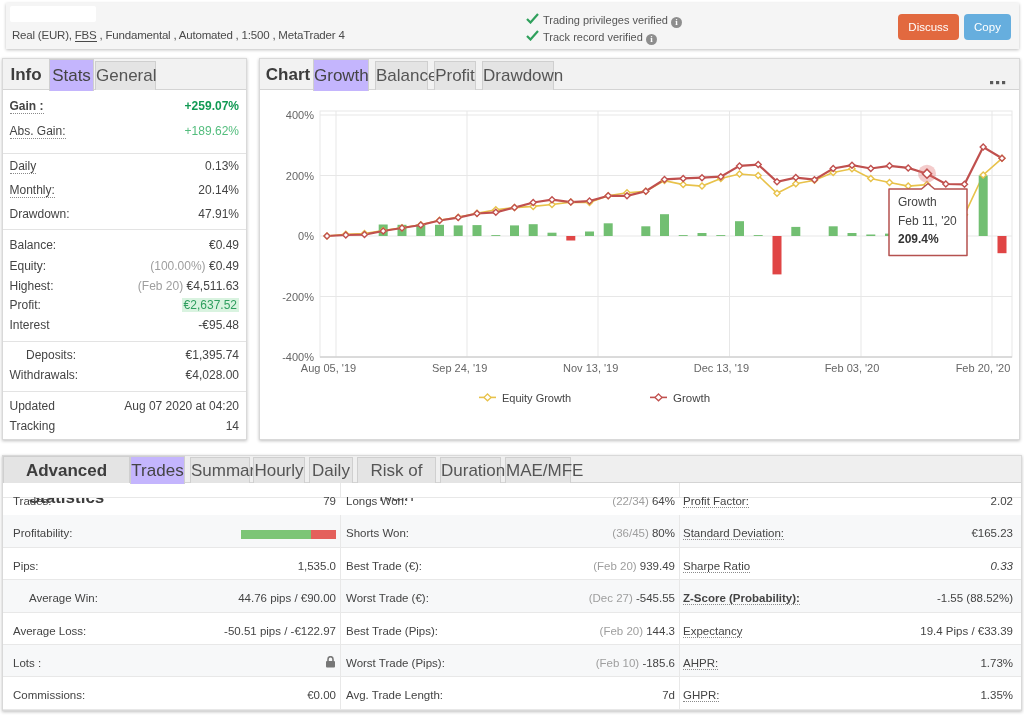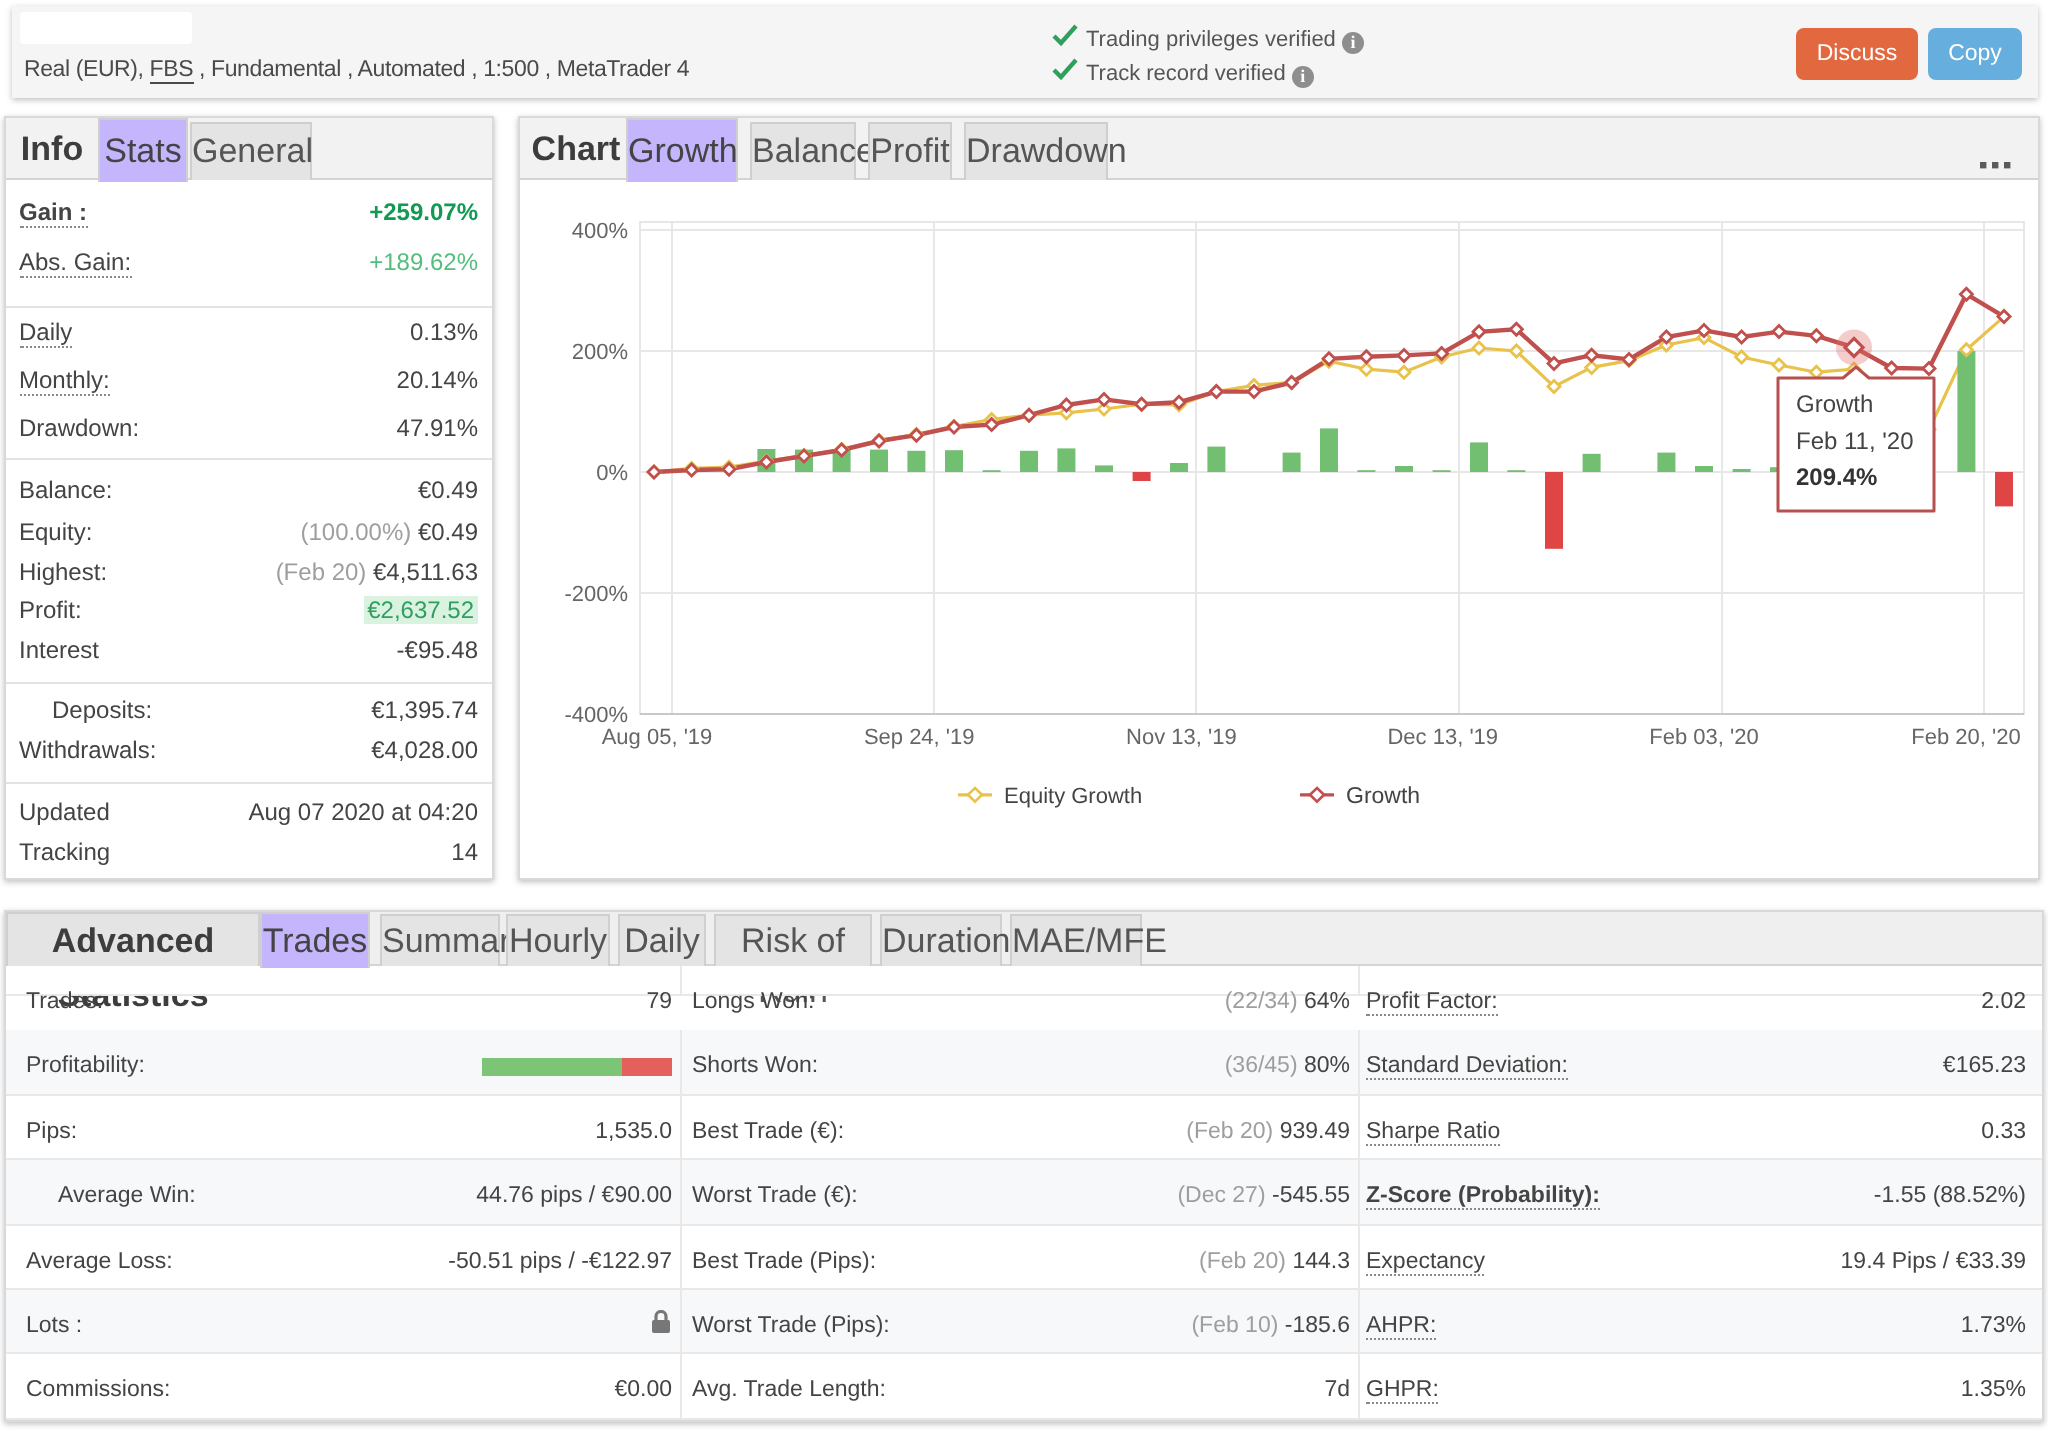--- a/index.html
+++ b/index.html
@@ -266,21 +266,21 @@
         <span class="val" style="left:820px;right:8px;">€165.23</span>
         <span class="abs" style="left:337px;top:0;bottom:0;border-left:1px solid #e8e8e8;"></span>
         <span class="abs" style="left:676px;top:0;bottom:0;border-left:1px solid #e8e8e8;"></span>
       </div>
 <div class="abs" style="left:0;right:0;top:64.8px;height:32.4px;line-height:36px;background:#fff;border-bottom:1px solid #e8e8e8;">
         <span class="abs" style="left:10px;">Pips:</span>
         <span class="val" style="left:120px;right:685px;">1,535.0</span>
         <span class="abs" style="left:343px;">Best Trade (€):</span>
         <span class="val" style="left:460px;right:346px;"><span class="gray">(Feb 20)</span> 939.49</span>
         <span class="abs" style="left:680px;"><span class="dot">Sharpe Ratio</span></span>
-        <span class="val" style="left:820px;right:8px;">0.33</span>
+        <span class="val" style="left:820px;right:8px;font-style:italic;">0.33</span>
         <span class="abs" style="left:337px;top:0;bottom:0;border-left:1px solid #e8e8e8;"></span>
         <span class="abs" style="left:676px;top:0;bottom:0;border-left:1px solid #e8e8e8;"></span>
       </div>
 <div class="abs" style="left:0;right:0;top:97.2px;height:32.4px;line-height:36px;background:#f7f8f9;border-bottom:1px solid #e8e8e8;">
         <span class="abs" style="left:26px;">Average Win:</span>
         <span class="val" style="left:120px;right:685px;">44.76 pips / €90.00</span>
         <span class="abs" style="left:343px;">Worst Trade (€):</span>
         <span class="val" style="left:460px;right:346px;"><span class="gray">(Dec 27)</span> -545.55</span>
         <span class="abs" style="left:680px;font-weight:bold;"><span class="dot">Z-Score (Probability):</span></span>
         <span class="val" style="left:820px;right:8px;">-1.55 (88.52%)</span>

